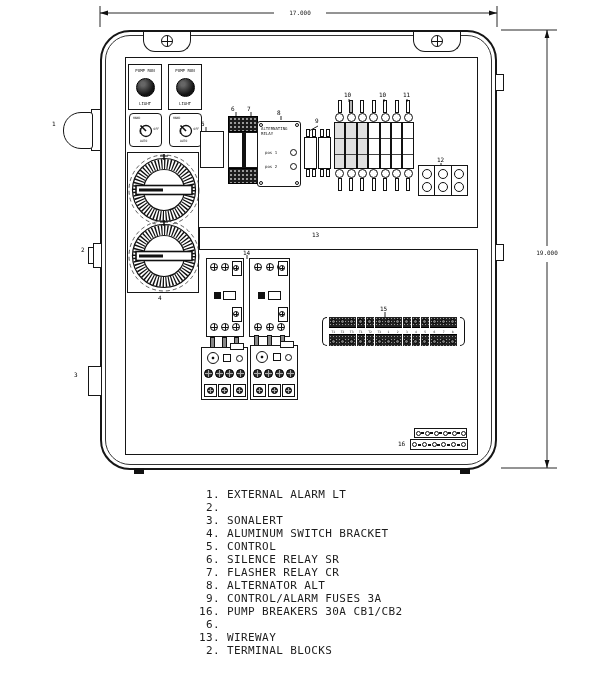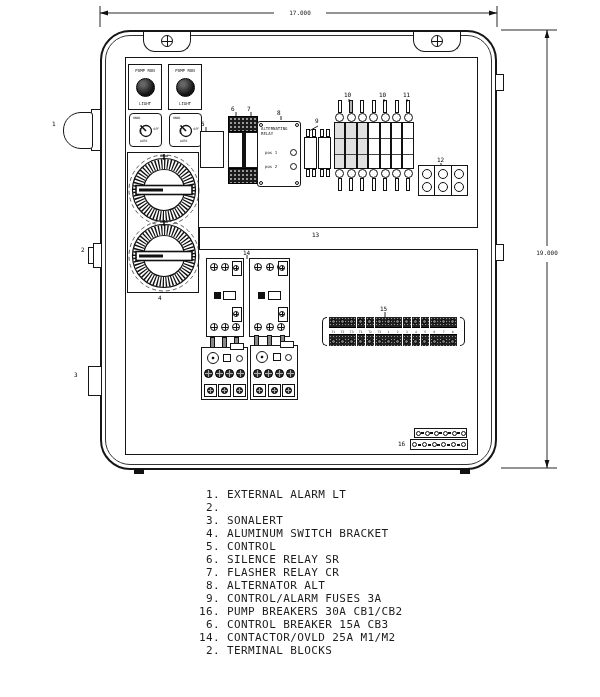--- a/index.html
+++ b/index.html
@@ -565,25 +565,24 @@
     <div class="lrow">
         <span class="lnum">9.</span>
         <span class="llab">CONTROL/ALARM FUSES 3A</span>
       </div>
     <div class="lrow">
         <span class="lnum">16.</span>
         <span class="llab">PUMP BREAKERS 30A CB1/CB2</span>
       </div>
     <div class="lrow">
         <span class="lnum">6.</span>
-        <span class="llab">CONTROL BREAKER 15A CB3</span>
-      </div>
-    <div class="lrow">
-        <span class="lnum">14.</span>
-        <span class="llab">CONTACTOR/OVLD 25A M1/M2</span>
+      </div>
+    <div class="lrow">
+        <span class="lnum">13.</span>
+        <span class="llab">WIREWAY</span>
       </div>
     <div class="lrow">
         <span class="lnum">2.</span>
         <span class="llab">TERMINAL BLOCKS</span>
       </div>
   </div>
 
 </div>
 
 </body></html>

